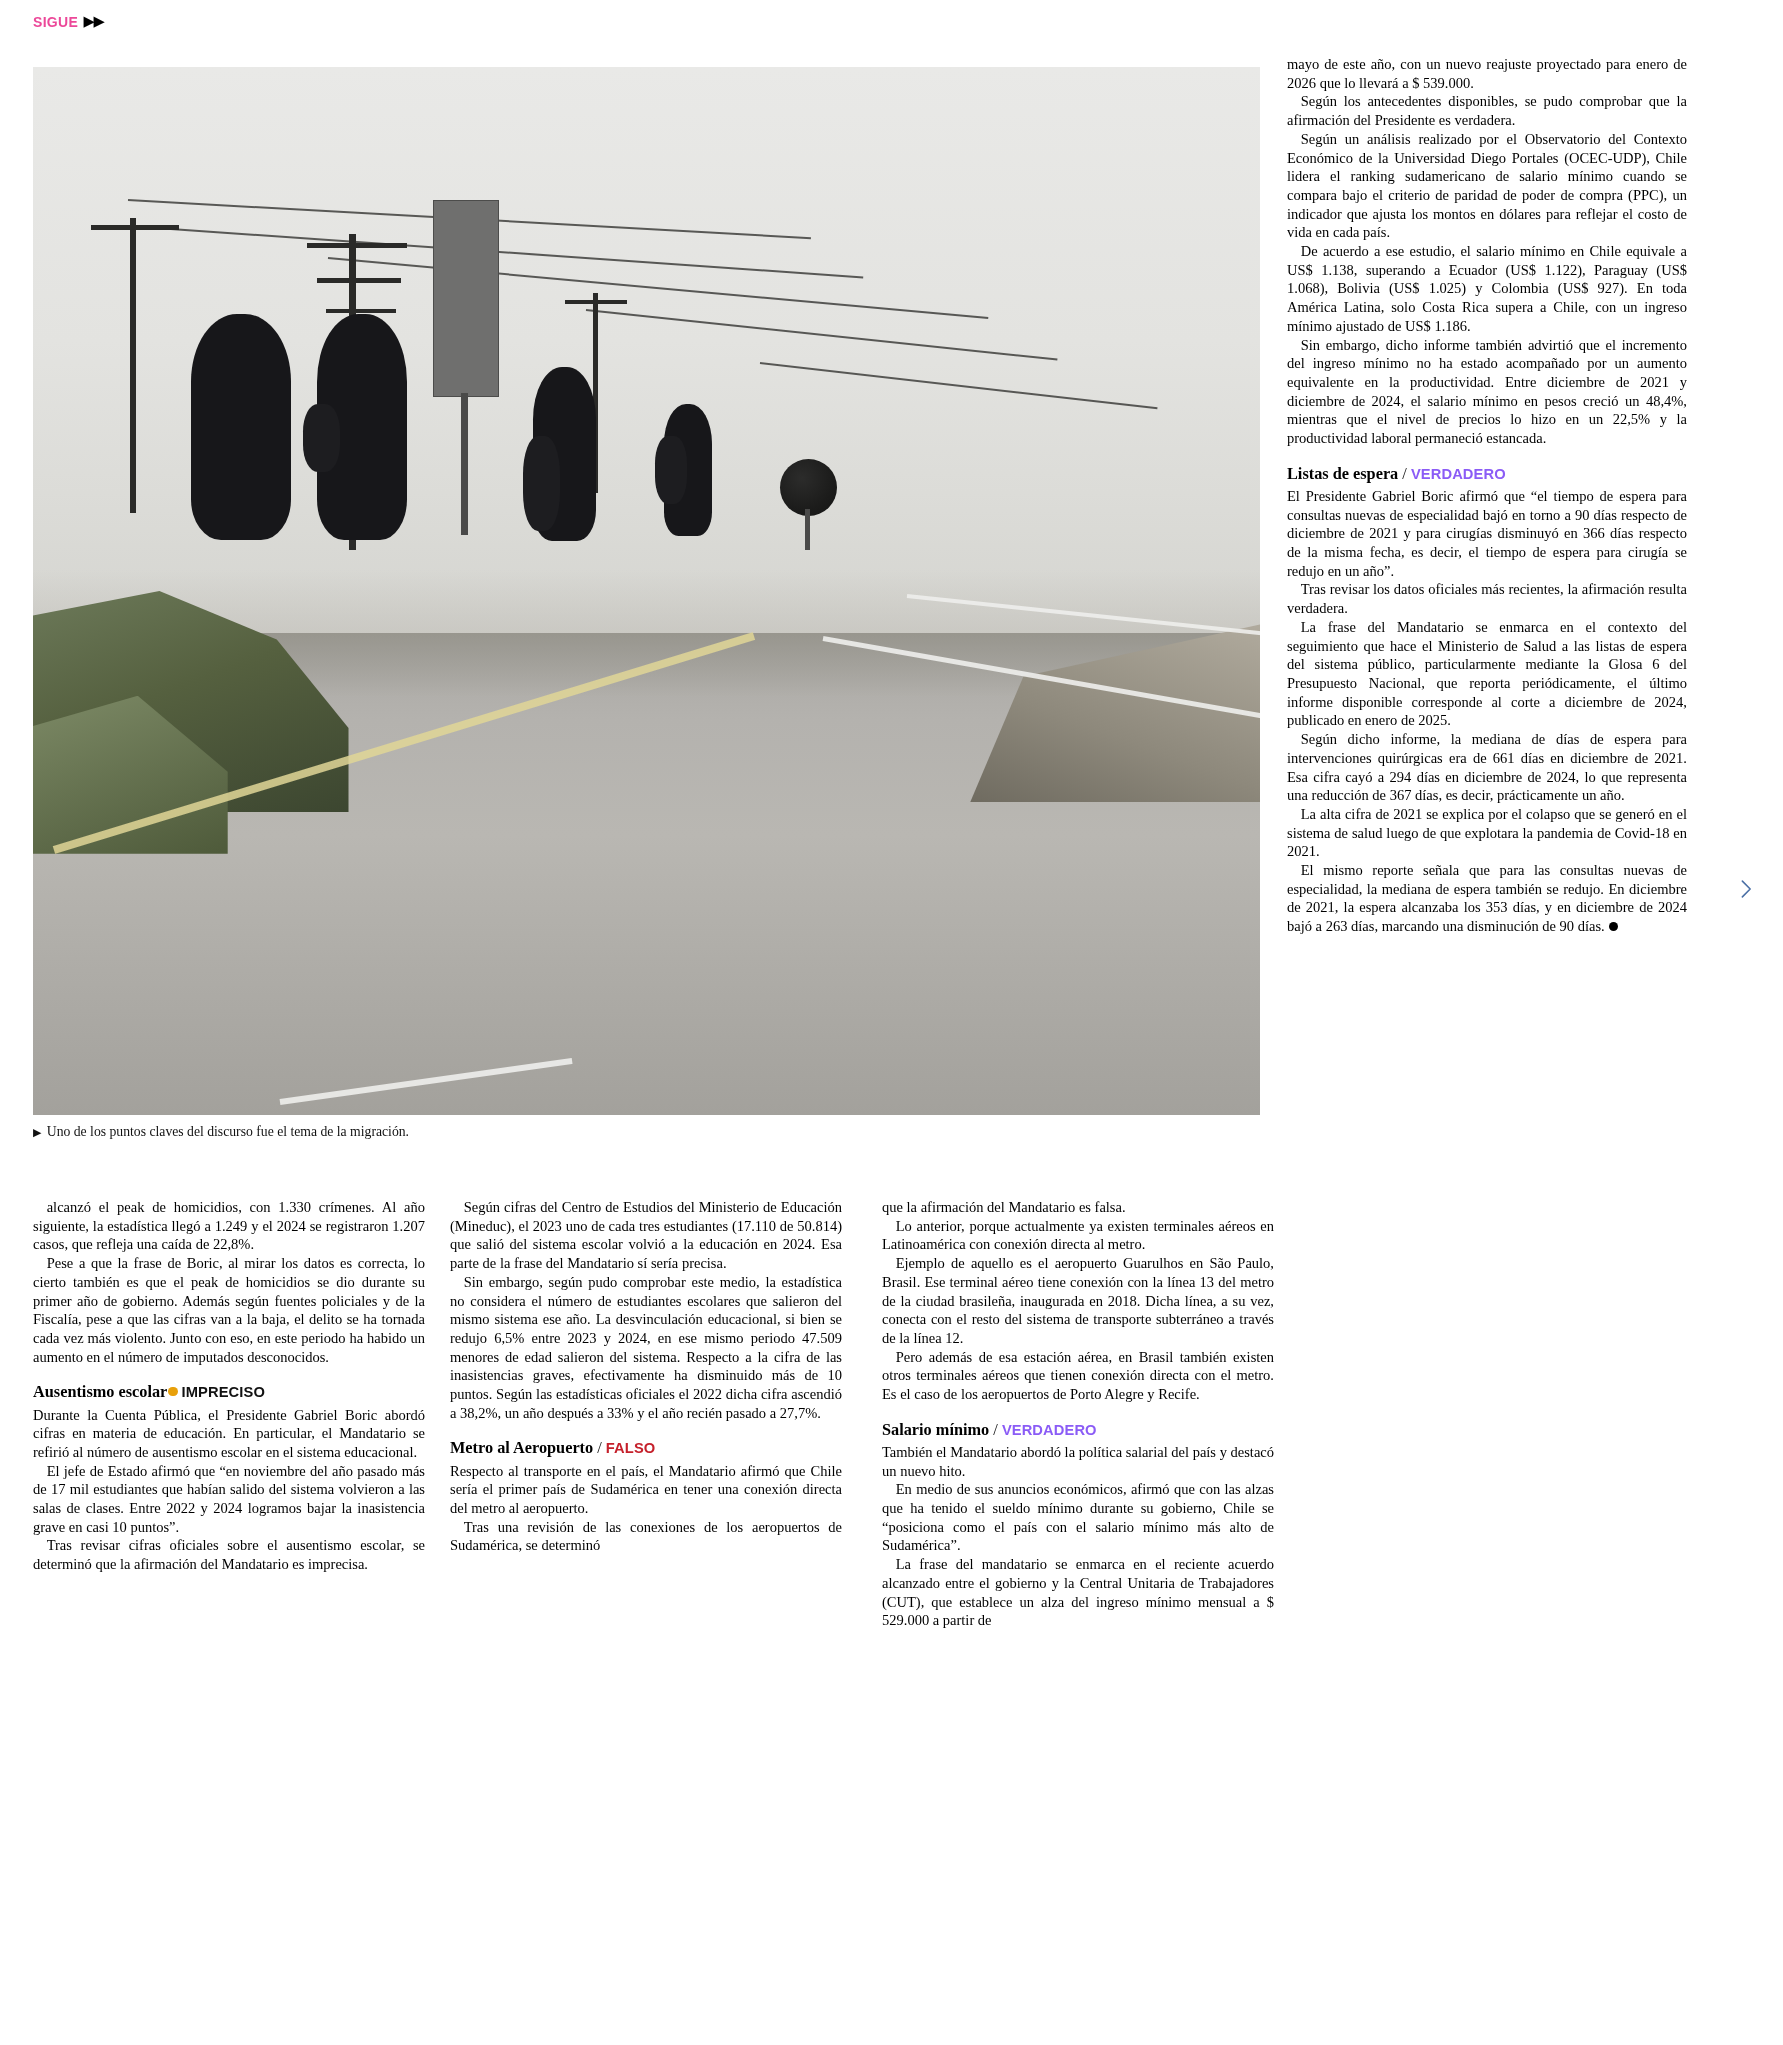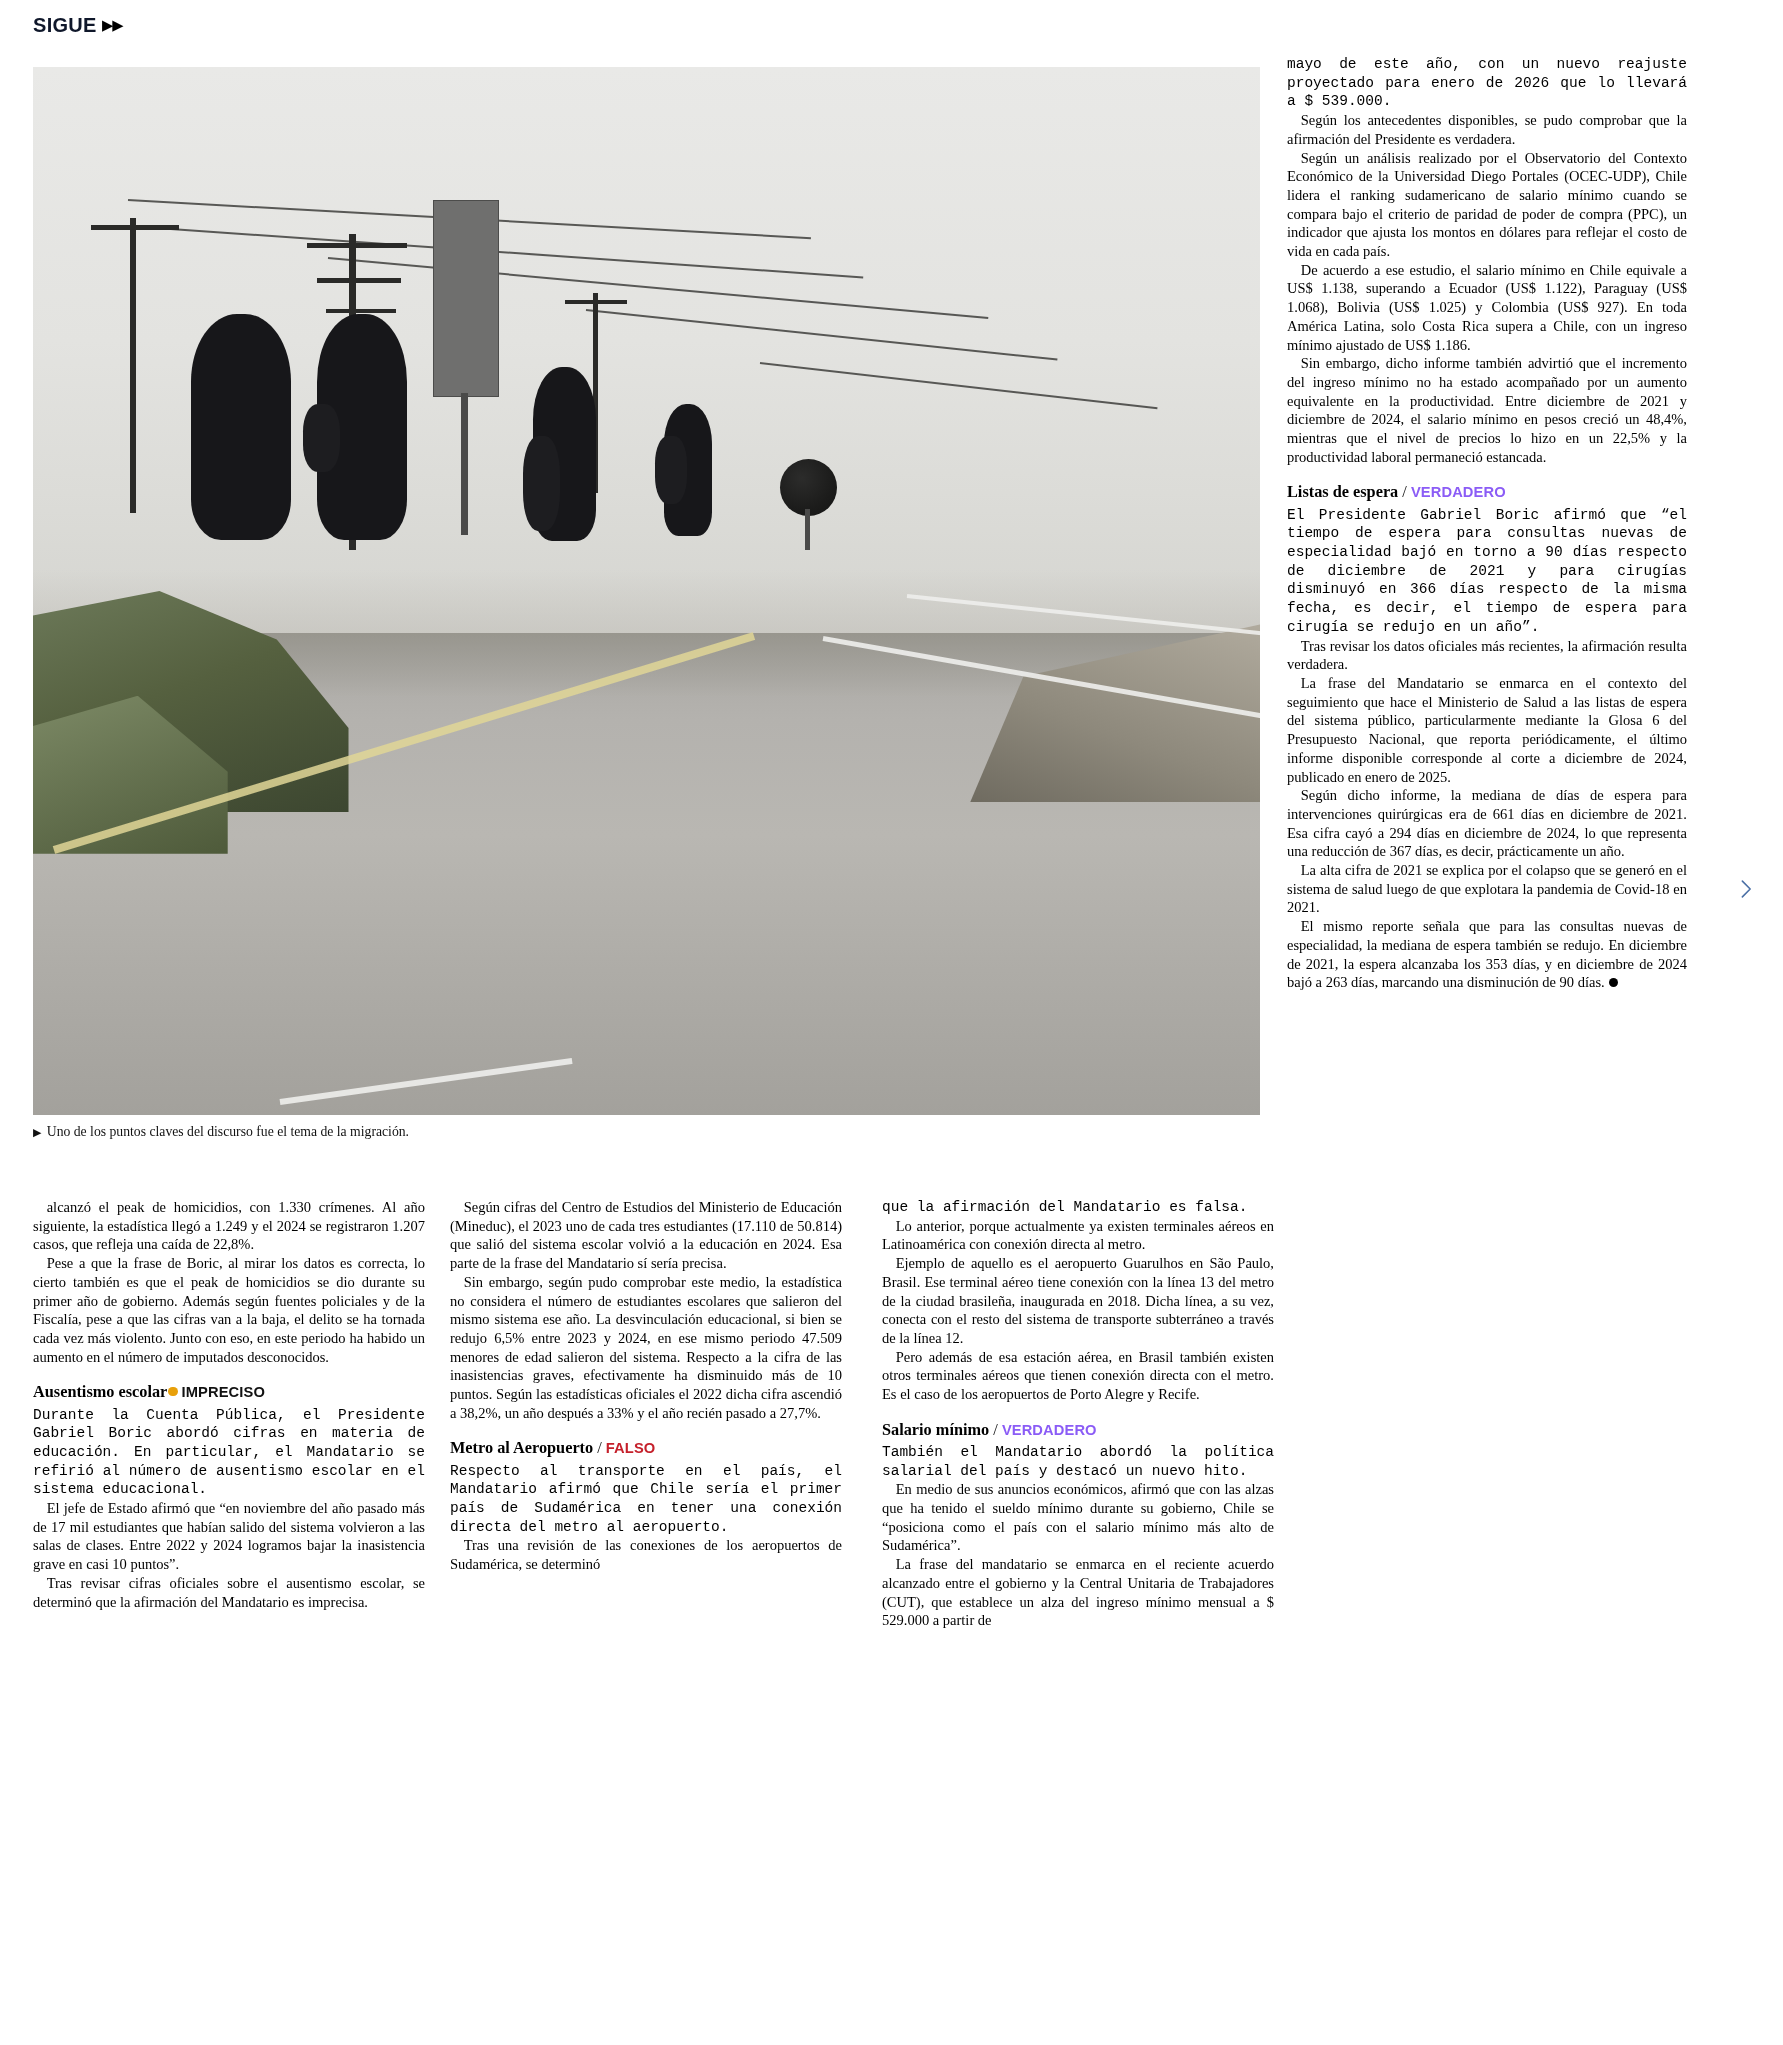--- a/index.html
+++ b/index.html
@@ -28,23 +28,23 @@
     position: absolute;
     left: 33px;
     top: 13.7px;
     display: flex;
     align-items: center;
     gap: 5.3px;
   }
   .sigue-bar .sigue-text {
     font-family: "Liberation Sans", sans-serif;
     font-weight: bold;
-    font-size: 20px;
+    font-size: 14px;
     letter-spacing: 0.3px;
-    color: #0f172a;
+    color: #ec4899;
   }
   .sigue-bar .arrows {
     font-size: 14.7px;
     letter-spacing: -1.1px;
     color: #000;
     line-height: 1;
   }
 
   
   .photo-wrap {
@@ -193,21 +193,20 @@
     line-height: 18.7px;
     text-align: justify;
     color: #000;
   }
   .col p {
     margin: 0;
     text-indent: 13.7px;
   }
   .col p.noindent {
     text-indent: 0;
-    font-family: Liberation Mono, monospace;
   }
   .col1 { left: 33px;   top: 1198px; width: 392px; }
   .col2 { left: 450px;  top: 1198px; width: 392px; }
   .col3 { left: 882px; top: 1198px; width: 392px; }
   .col4 { left: 1287px; top: 55px;  width: 400px; }
 
   h2.sec {
     font-family: "Liberation Serif", serif;
     font-weight: bold;
     font-size: 16.3px;

